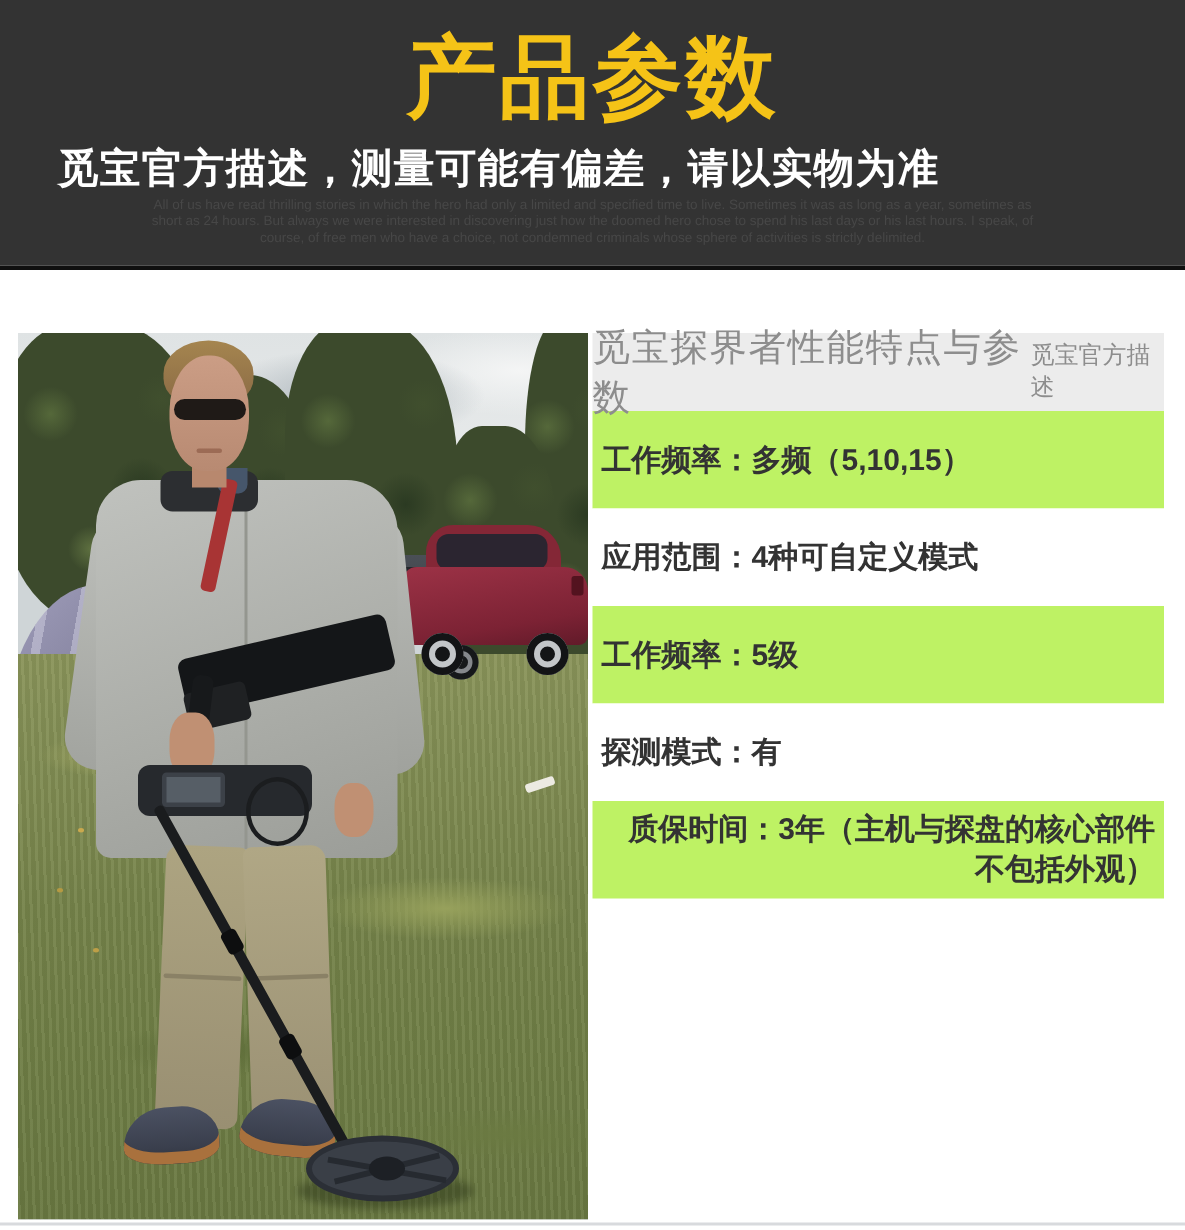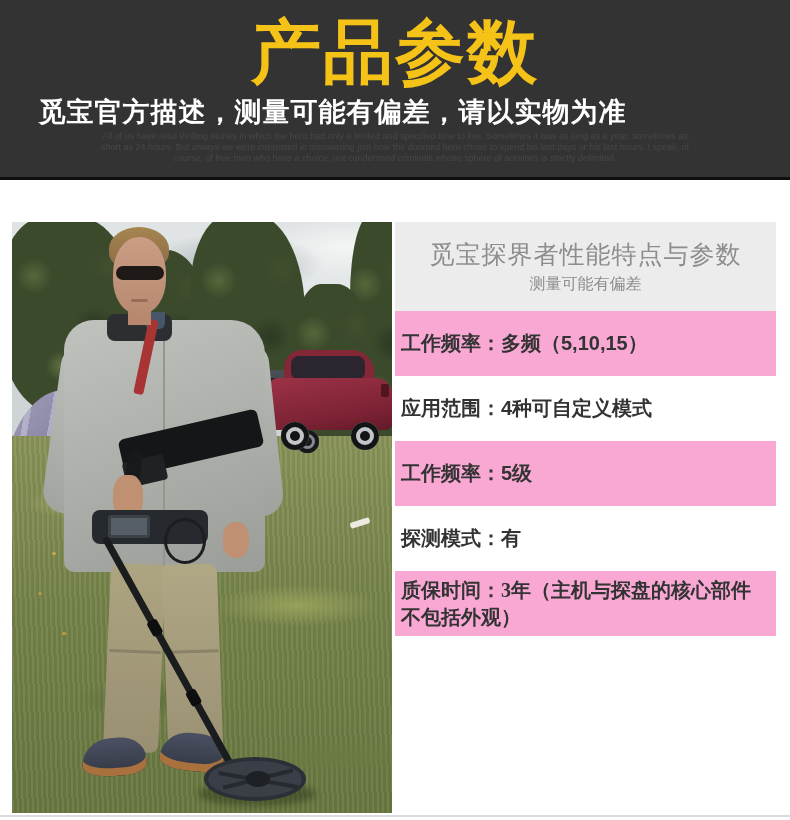--- a/index.html
+++ b/index.html
@@ -10,45 +10,45 @@
   }
 
   
   .hdr {
     position:absolute; left:0; top:0; width:790px; height:177px;
     background:#333333; text-align:center;
   }
   .hdr-rule { position:absolute; left:0; top:177px; width:790px; height:3px; background:#0f0f0f; }
   .hdr-title {
     position:absolute; left:0; top:12px; width:790px; height:80px; line-height:80px;
-    font-size:70px; font-weight:900; color:#f5c317; letter-spacing:2px;
+    font-size:60px; font-weight:900; color:#f5c317; letter-spacing:2px;
   }
   .hdr-sub {
     position:absolute; left:0; top:94px; width:665px;
     font-size:27px; font-weight:bold; color:#ffffff; letter-spacing:1px;
   }
   .hdr-en {
     position:absolute; left:95px; top:131px; width:600px;
     font-size:9px; line-height:11px; color:#474747; text-align:center;
   }
 
   
   .panel { position:absolute; left:395px; top:222px; width:381px; height:591px; }
   .panel-head {
-    height:89px; background:#ececec; display:flex; flex-direction:column;
+    height:52px; background:#ececec; display:flex; flex-direction:row;
     align-items:center; justify-content:center; gap:3px;
   }
   .panel-title { font-size:25px; color:#8d8d8d; letter-spacing:1px; }
   .panel-sub { font-size:16px; color:#8d8d8d; }
   .spec-row {
     height:65px; display:flex; align-items:center; padding:0 6px;
     font-size:20px; font-weight:bold; color:#333333; background:#ffffff;
   }
-  .spec-row.alt { background:#f9a8d4; }
-  .spec-row.center { justify-content:center; text-align:left; line-height:1.35;font-family:Liberation Serif, serif; }
+  .spec-row.alt { background:#bef264; }
+  .spec-row.center { justify-content:center; text-align:right; line-height:1.35; }
   .bottom-hairline { position:absolute; left:0; top:815px; width:790px; height:2px; background:#d8dadd; }
 
   
   .photo { position:absolute; left:12px; top:222px; width:380px; height:591px; overflow:hidden; background:#cfd5d7; }
   .photo * { position:absolute; }
 
   .sky { left:0; top:0; width:380px; height:140px;
     background:
       radial-gradient(ellipse 130px 45px at 58% 30%, #aab3b9 0%, rgba(170,179,185,0) 70%),
       radial-gradient(ellipse 120px 40px at 88% 18%, #f4f5f5 0%, rgba(244,245,245,0) 75%),
@@ -222,21 +222,21 @@
         <div class="spoke1"></div>
         <div class="spoke2"></div>
         <div class="hub"></div>
       </div>
     </div>
   </div>
 
   <div class="panel">
     <div class="panel-head">
       <div class="panel-title">觅宝探界者性能特点与参数</div>
-      <div class="panel-sub">测量可能有偏差</div>
+      <div class="panel-sub">觅宝官方描述</div>
     </div>
     <div class="spec-row alt">工作频率：多频（5,10,15）</div>
     <div class="spec-row">应用范围：4种可自定义模式</div>
     <div class="spec-row alt">工作频率：5级</div>
     <div class="spec-row">探测模式：有</div>
     <div class="spec-row alt center">质保时间：3年（主机与探盘的核心部件不包括外观）</div>
   </div>
 
   <div class="bottom-hairline"></div>
 </div>

